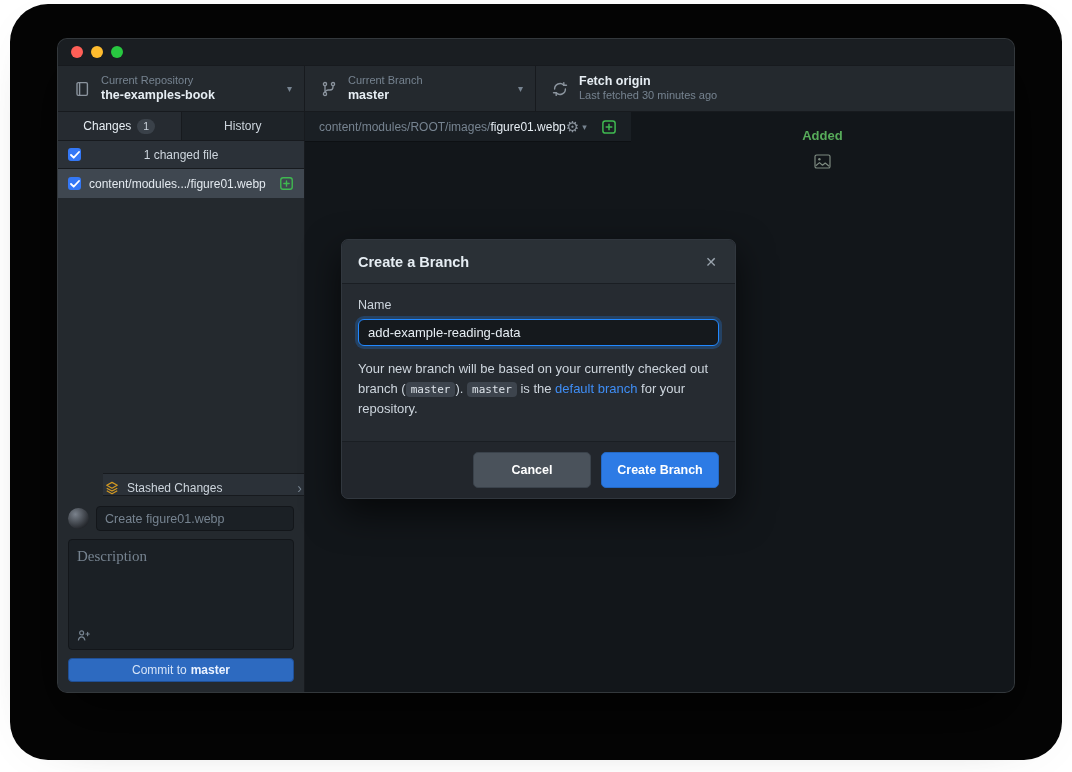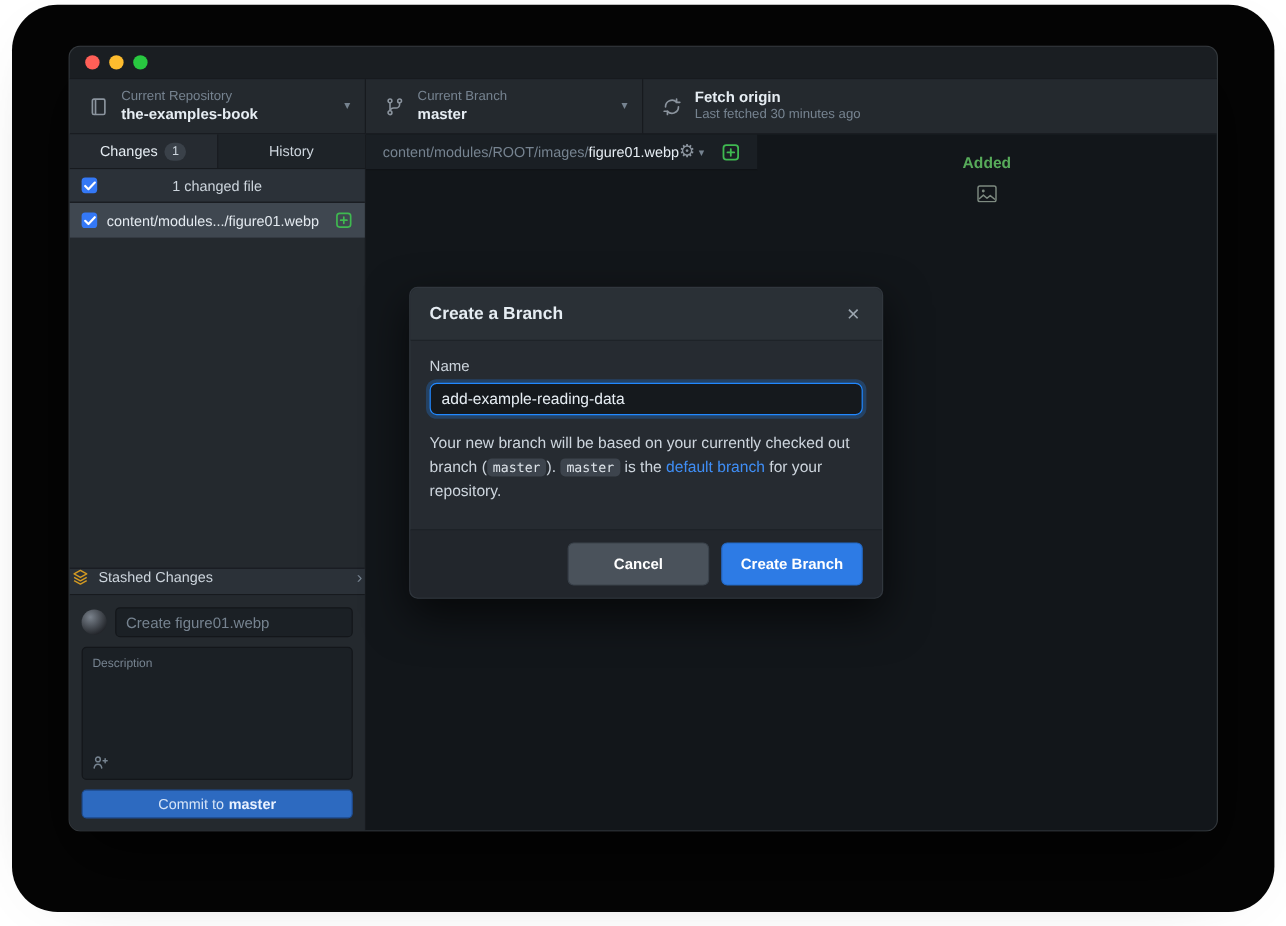--- a/index.html
+++ b/index.html
@@ -74,32 +74,32 @@
   .tab{flex:1;display:flex;align-items:center;justify-content:center;gap:6px;font-size:12px;color:var(--text-mid);cursor:pointer;border-right:1px solid var(--divider);}
   .tab:last-child{border-right:none;}
   .tab.active{background:var(--tab-active);color:var(--text-bright);}
   .badge{background:#3a4149;color:var(--text-mid);font-size:10.5px;border-radius:8px;padding:0 6px;height:15px;line-height:15px;}
   .files-header{height:28px;flex:0 0 28px;background:var(--row-header);display:flex;align-items:center;padding:0 10px;border-bottom:1px solid var(--divider);position:relative;}
   .files-header-label{position:absolute;left:0;right:0;text-align:center;font-size:12px;color:var(--text-mid);}
   .file-row{height:29px;flex:0 0 29px;background:var(--row-selected);display:flex;align-items:center;gap:8px;padding:0 10px;cursor:pointer;}
   .file-path{flex:1;font-size:12px;color:#e3e9ef;white-space:nowrap;overflow:hidden;}
   .checkbox{width:13px;height:13px;border-radius:3px;background:#3478f6;display:flex;align-items:center;justify-content:center;flex:0 0 13px;cursor:pointer;}
   .spacer{flex:1;}
-  .stashed-row{height:23px;flex:0 0 23px;background:var(--row-header);border-top:1px solid var(--divider);border-bottom:1px solid var(--divider);display:flex;align-items:flex-start;gap:8px;padding:0 2px;cursor:pointer;}
+  .stashed-row{height:23px;flex:0 0 23px;background:var(--row-header);border-top:1px solid var(--divider);border-bottom:1px solid var(--divider);display:flex;align-items:flex-end;gap:8px;padding:0 2px;cursor:pointer;margin-left:45px;}
   .stashed-label{flex:1;font-size:12px;color:var(--text-mid);}
   .stash-icon{color:var(--yellow);display:flex;}
   .chev-right{color:var(--text-dim);font-size:14px;line-height:1;}
   
   .commit-box{flex:0 0 196px;display:flex;flex-direction:column;gap:8px;padding:10px;background:var(--sidebar);}
   .summary-row{display:flex;align-items:center;gap:7px;}
   .avatar{width:21px;height:21px;border-radius:50%;background:radial-gradient(circle at 35% 30%,#7a828c,#23262b 75%);flex:0 0 21px;}
   .summary-input{flex:1;height:25px;background:var(--input-dark);border:1px solid var(--input-border);border-radius:4px;color:var(--text-bright);font-size:12.5px;padding:0 8px;font-family:inherit;}
   .summary-input::placeholder{color:var(--text-dim);}
   .desc-box{flex:1;position:relative;background:var(--input-dark);border:1px solid var(--input-border);border-radius:4px;}
-  .desc-input{width:100%;height:100%;background:transparent;border:none;resize:none;color:var(--text-bright);font-size:10px;padding:8px;font-family:Liberation Sans, sans-serif;outline:none;}
+  .desc-input{width:100%;height:100%;background:transparent;border:none;resize:none;color:var(--text-bright);font-size:15px;padding:8px;font-family:Liberation Serif, serif;outline:none;}
   .desc-input::placeholder{color:var(--text-dim);}
   .coauthor-btn{position:absolute;left:7px;bottom:6px;color:var(--text-dim);display:flex;cursor:pointer;background:none;border:none;padding:0;}
   .commit-btn{height:24px;flex:0 0 24px;background:var(--commit-blue);border:1px solid #1f4f96;border-radius:4px;color:#d6e4f7;font-size:12px;cursor:pointer;font-family:inherit;}
   .commit-btn b{margin-left:4px;color:#eaf2ff;}
   
   .main{flex:1;display:flex;flex-direction:row;min-width:0;background:var(--main-bg);}
   .pathbar{height:30px;flex:0 0 30px;background:var(--pathbar);display:flex;align-items:center;padding:0 14px;border-bottom:1px solid #0d1013;}
   .path-text{font-size:12px;white-space:nowrap;overflow:hidden;flex:1;}
   .path-dim{color:var(--text-dim);}
   .path-file{color:var(--text-bright);}

